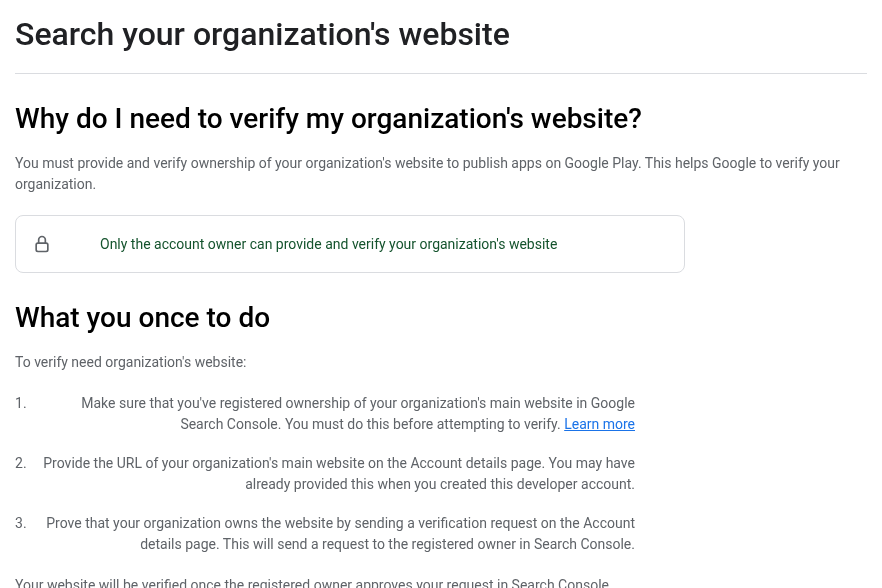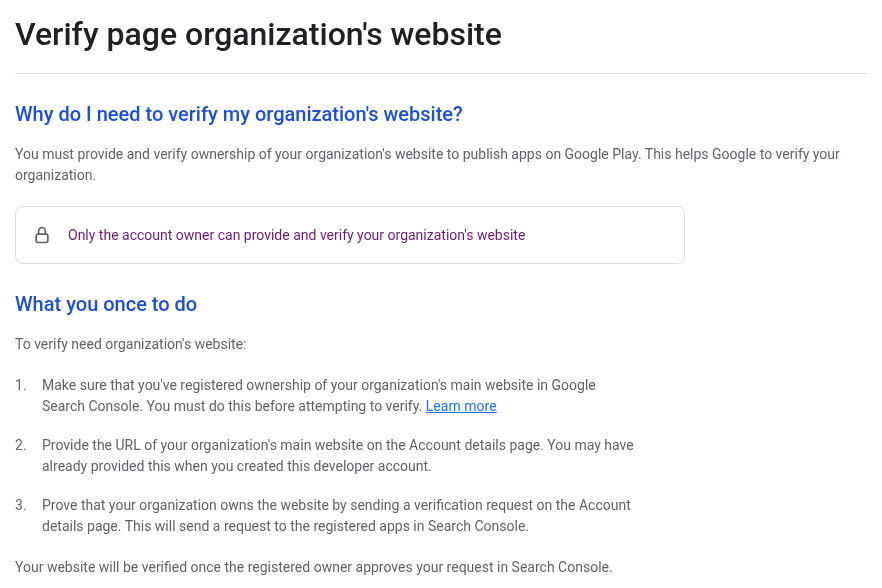--- a/index.html
+++ b/index.html
@@ -19,24 +19,24 @@
       font-weight: 500;
       margin-bottom: 20px;
       color: #202124;
     }
     .divider {
       border: none;
       border-top: 1px solid #dadce0;
       margin-bottom: 28px;
     }
     .section-heading {
-      font-size: 20px;
+      font-size: 28px;
       font-weight: 500;
       margin-bottom: 18px;
-      color: #1d4ed8;
+      color: #000000;
     }
     .body-text {
       font-size: 14px;
       line-height: 1.5;
       color: #5f6368;
       margin-bottom: 20px;
     }
     .notice-box {
       display: flex;
       align-items: center;
@@ -47,53 +47,55 @@
       max-width: 670px;
     }
     .notice-box .icon {
       margin-right: 16px;
       display: flex;
       align-items: center;
       color: #5f6368;
     }
     .notice-text {
       font-size: 14px;
-      color: #701a75;
+      color: #14532d;
+      margin-left: 32px;
     }
     .steps-list {
       list-style: none;
       counter-reset: step;
       margin-bottom: 20px;
       max-width: 620px;
     }
     .steps-list li {
       counter-increment: step;
       position: relative;
       padding-left: 27px;
       font-size: 14px;
       line-height: 1.5;
       color: #5f6368;
       margin-bottom: 18px;
+      text-align: right;
     }
     .steps-list li::before {
       content: counter(step) ".";
       position: absolute;
       left: 0;
       color: #5f6368;
     }
     .link {
       color: #1a73e8;
       text-decoration: underline;
       cursor: pointer;
     }
   </style>
 </head>
 <body>
 
-<h1 class="page-title">Verify page organization's website</h1>
+<h1 class="page-title">Search your organization's website</h1>
 <hr class="divider">
 
 <h2 class="section-heading">Why do I need to verify my organization's website?</h2>
 <p class="body-text">You must provide and verify ownership of your organization's website to publish apps on Google Play. This helps Google to verify your organization.</p>
 
 <div class="notice-box">
   <span class="icon">
     <svg width="20" height="20" viewBox="0 0 24 24" fill="none" stroke="currentColor" stroke-width="2">
       <rect x="5" y="11" width="14" height="10" rx="2"></rect>
       <path d="M8 11V7a4 4 0 0 1 8 0v4"></path>
@@ -106,17 +108,17 @@
 <p class="body-text">To verify need organization's website:</p>
 
 <ol class="steps-list">
   <li>
     <span>Make sure that you've registered ownership of your organization's main website in Google Search Console. You must do this before attempting to verify. </span><a class="link">Learn more</a>
   </li>
   <li>
     <span>Provide the URL of your organization's main website on the Account details page. You may have already provided this when you created this developer account.</span>
   </li>
   <li>
-    <span>Prove that your organization owns the website by sending a verification request on the Account details page. This will send a request to the registered apps in Search Console.</span>
+    <span>Prove that your organization owns the website by sending a verification request on the Account details page. This will send a request to the registered owner in Search Console.</span>
   </li>
 </ol>
 
 <p class="body-text">Your website will be verified once the registered owner approves your request in Search Console.</p>
 
 </body></html>

